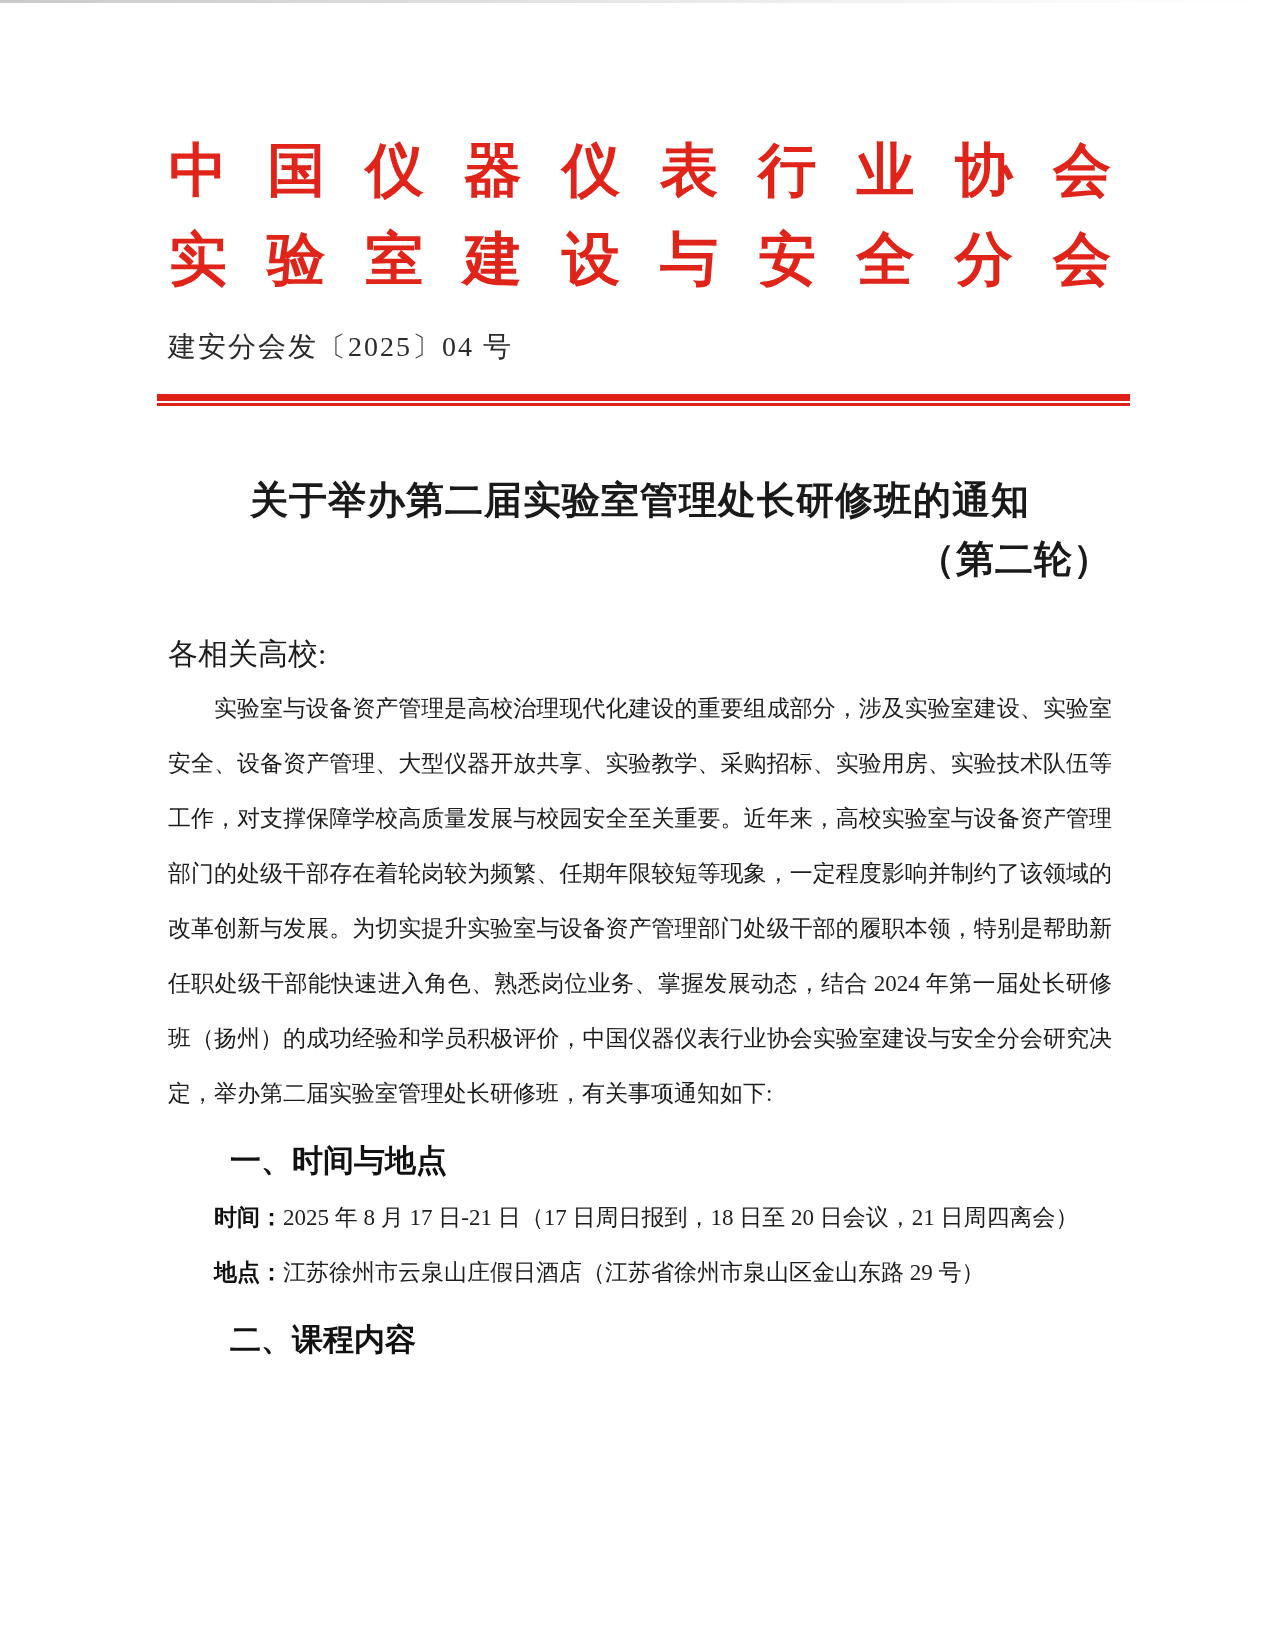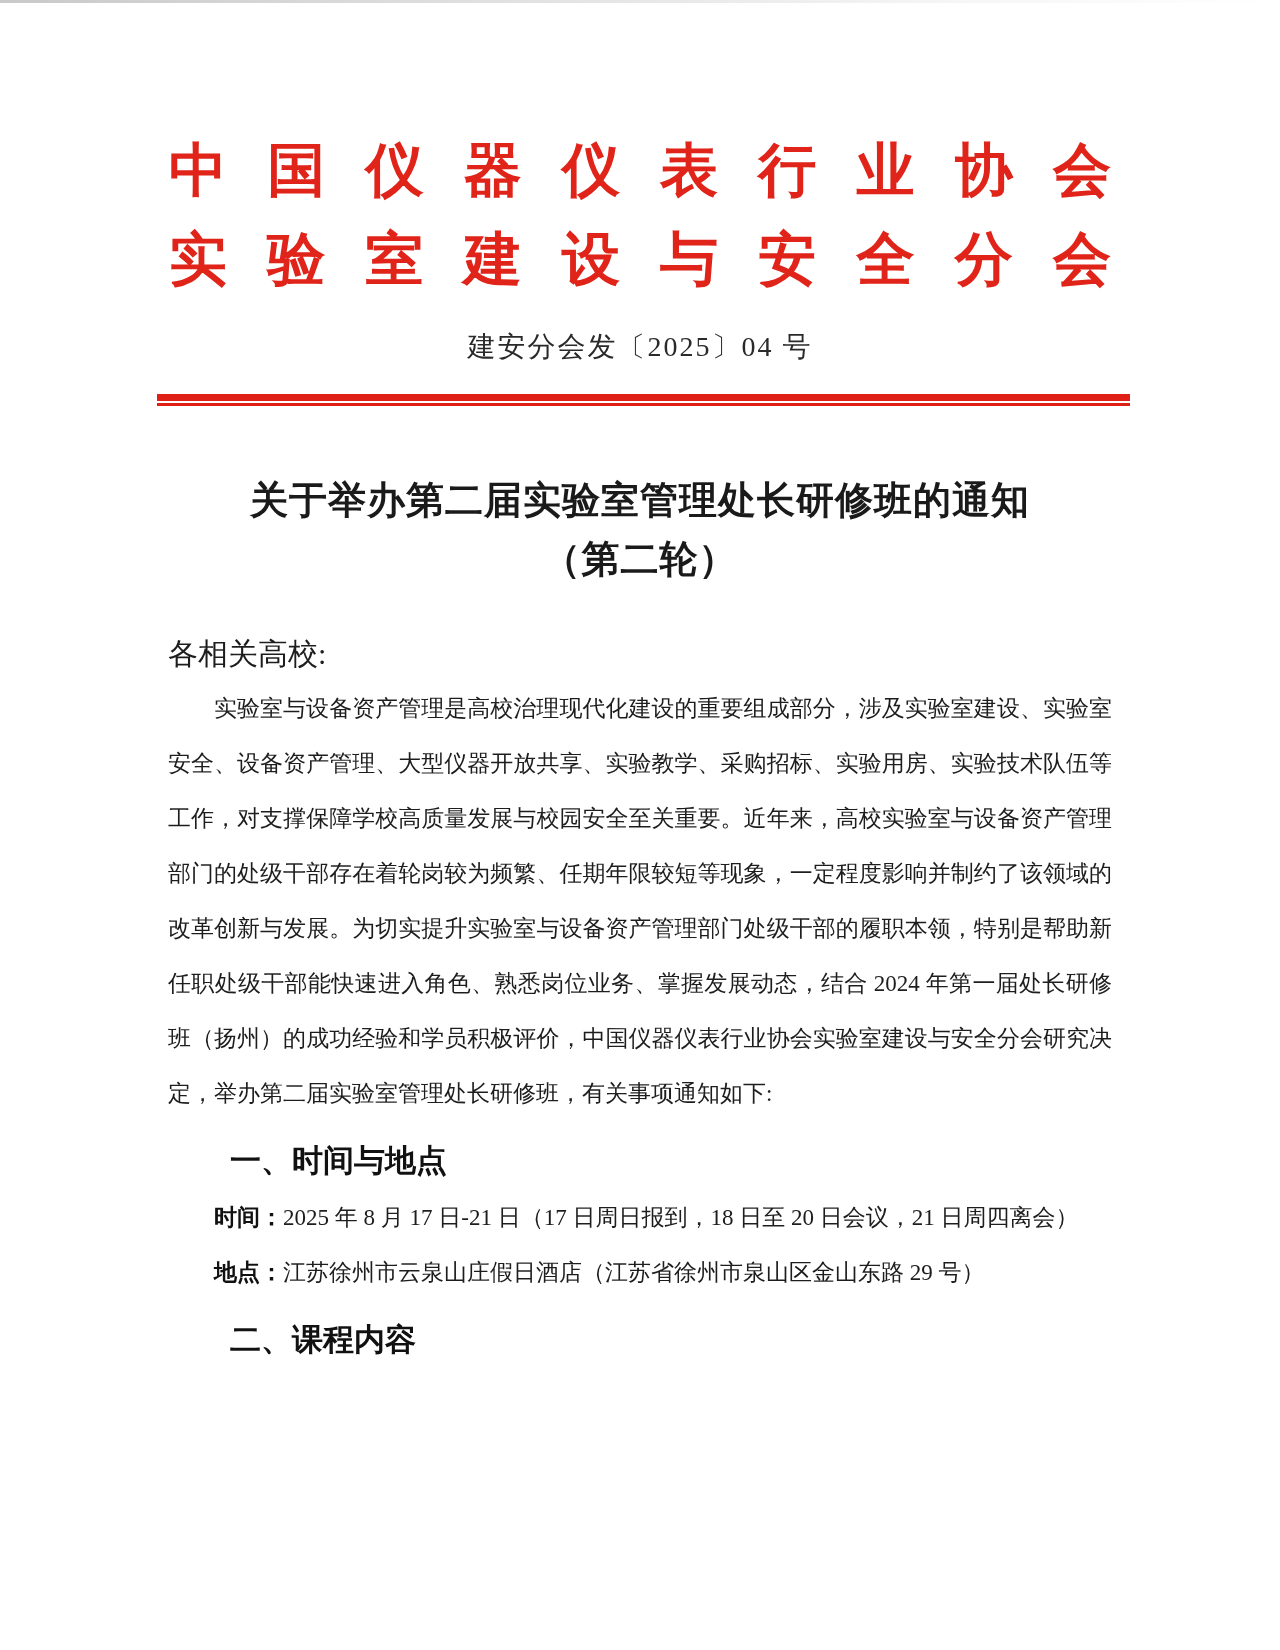--- a/index.html
+++ b/index.html
@@ -38,21 +38,21 @@
     font-weight: 700;
     font-size: 58px;
     line-height: 1.15;
     font-family: "Liberation Serif", "DejaVu Serif", serif;
   }
   .org-line + .org-line {
     margin-top: 22px;
   }
   .doc-number {
     margin-top: 36px;
-    text-align: center;
+    text-align: left;
     font-size: 28px;
     line-height: 1.3;
     color: #2a2a2a;
     letter-spacing: 2px;
   }
   .red-rule {
     margin-top: 28px;
     margin-left: -11px;
     width: 973px;
     height: 12px;
@@ -66,21 +66,21 @@
     margin-top: 71px;
     text-align: center;
     font-size: 38px;
     font-weight: 700;
     line-height: 1.25;
     color: #1a1a1a;
     letter-spacing: 1px;
   }
   .notice-subtitle {
     margin-top: 12px;
-    text-align: center;
+    text-align: right;
     font-size: 38px;
     font-weight: 700;
     line-height: 1.25;
     color: #1a1a1a;
     letter-spacing: 1px;
   }
   
   .salutation {
     margin-top: 42px;
     font-size: 30px;

